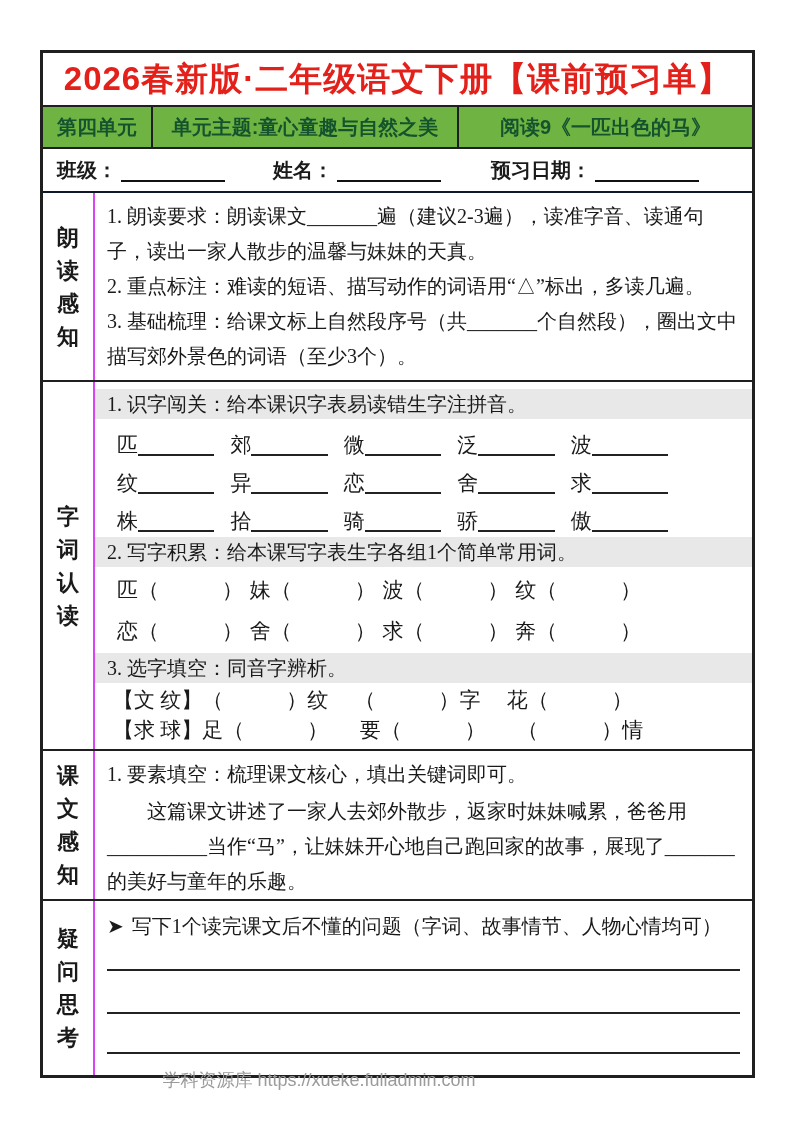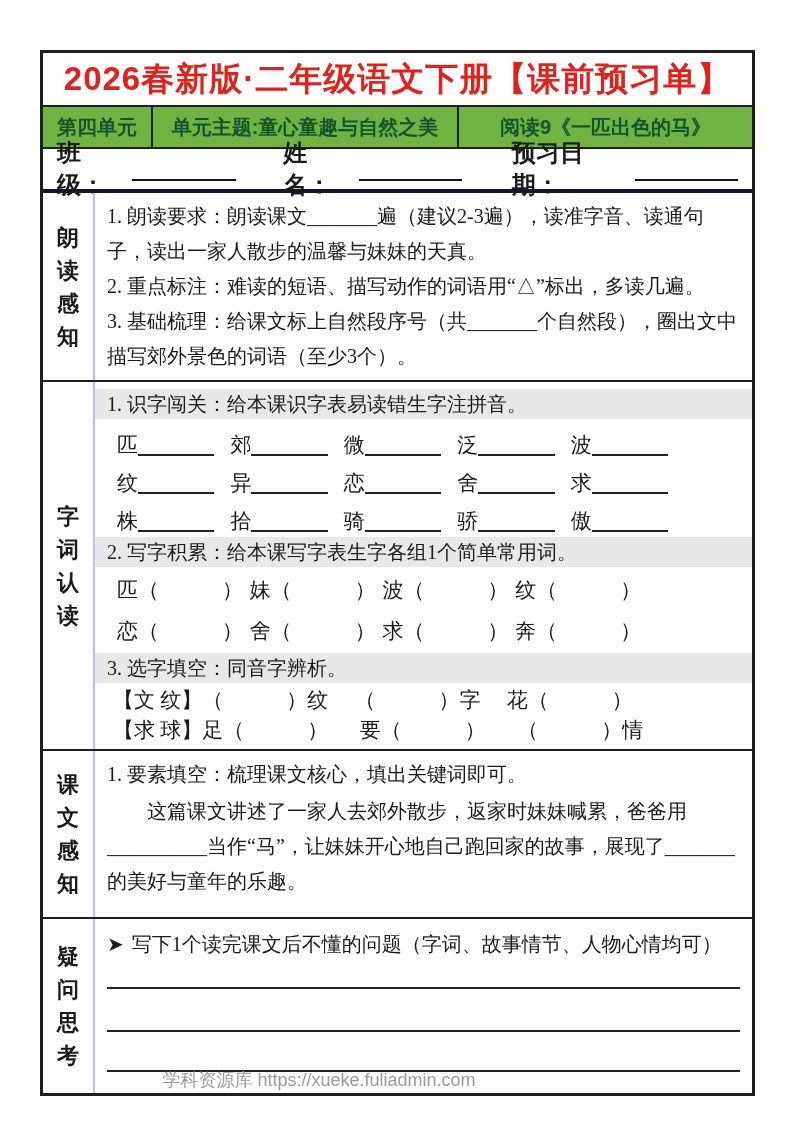--- a/index.html
+++ b/index.html
@@ -22,31 +22,31 @@
     background: #6fb443; color: #14532d;
     font-family: "Liberation Sans", sans-serif; font-weight: bold; font-size: 20px;
   }
   .unit-bar .cell { display: flex; align-items: center; justify-content: center; }
   .unit-cell  { width: 110px; border-right: 2px solid #1f1f1f; }
   .theme-cell { width: 306px; border-right: 2px solid #1f1f1f; }
   .lesson-cell{ flex: 1; }
   
   .info-row {
     height: 44px; display: flex; align-items: center;
-    border-bottom: 4px solid #0f172a; padding: 0 14px;
-    font-family: Liberation Mono, monospace; font-weight: bold; font-size: 24px;
+    border-bottom: 2px solid #0f172a; padding: 0 14px;
+    font-family: Liberation Mono, monospace; font-weight: bold; font-size: 20px;
   }
   .uline { display: inline-block; width: 104px; height: 24px;
            border-bottom: 2px solid #111; margin-left: 4px; }
   .info-gap1 { width: 48px; } .info-gap2 { width: 50px; }
   
   .row { display: flex; border-bottom: 2px solid #1f1f1f; }
   .row:last-of-type { border-bottom: none; }
   .row-label {
-    width: 52px; border-right: 2px solid #c4b5fd; flex: 0 0 52px;
+    width: 52px; border-right: 2px solid #d946ef; flex: 0 0 52px;
     display: flex; align-items: center; justify-content: center;
   }
   .row-label span {
     display: block; width: 23px; text-align: center; word-break: break-all;
     font-family: "Liberation Sans", sans-serif; font-weight: bold;
     font-size: 22px; line-height: 33px;
   }
   .row-content { flex: 1; min-width: 0; }
   
   .reading-content { min-height: 174px; padding: 6px 10px 6px 12px;
@@ -60,21 +60,21 @@
   .py-cell { flex: 1; display: flex; align-items: flex-end; margin-right: 16px;
              font-size: 21px; }
   .py-cell:last-child { margin-right: 0; }
   .py-line { flex: 1; border-bottom: 2px solid #222; height: 3px; margin-bottom: 3px; }
   .word-row { display: flex; align-items: center; height: 41px;
               padding: 0 104px 0 22px; font-size: 21px; white-space: pre; }
   .wg-cell { flex: 1; }
   .homo-line { height: 30px; display: flex; align-items: center;
                padding: 0 12px 0 18px; font-size: 21px; white-space: pre; }
   
-  .compr-content { min-height: 148px; padding: 6px 10px 18px 12px;
+  .compr-content { min-height: 148px; padding: 6px 10px 0 12px;
                    font-size: 20px; line-height: 35px; }
   .compr-para { text-indent: 2em; margin-top: 2px; }
   
   .quest-content { min-height: 174px; padding: 8px 10px 0 12px;
                    font-size: 20px; line-height: 34px; }
   .quest-prompt { display: flex; }
   .quest-bullet { margin-right: 8px; flex: 0 0 auto; }
   .answer-line { border-bottom: 2px solid #222; margin-right: 2px; }
   .al-1 { height: 28px; } .al-2 { height: 43px; } .al-3 { height: 40px; }
   

